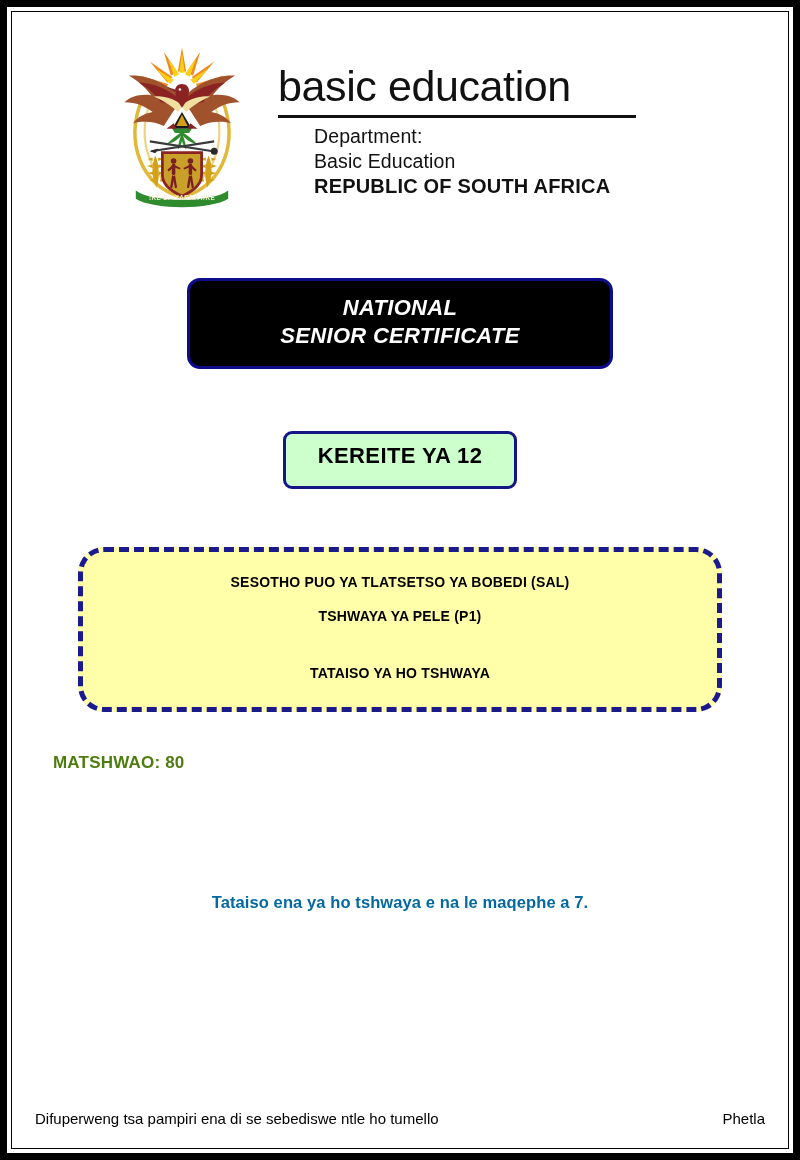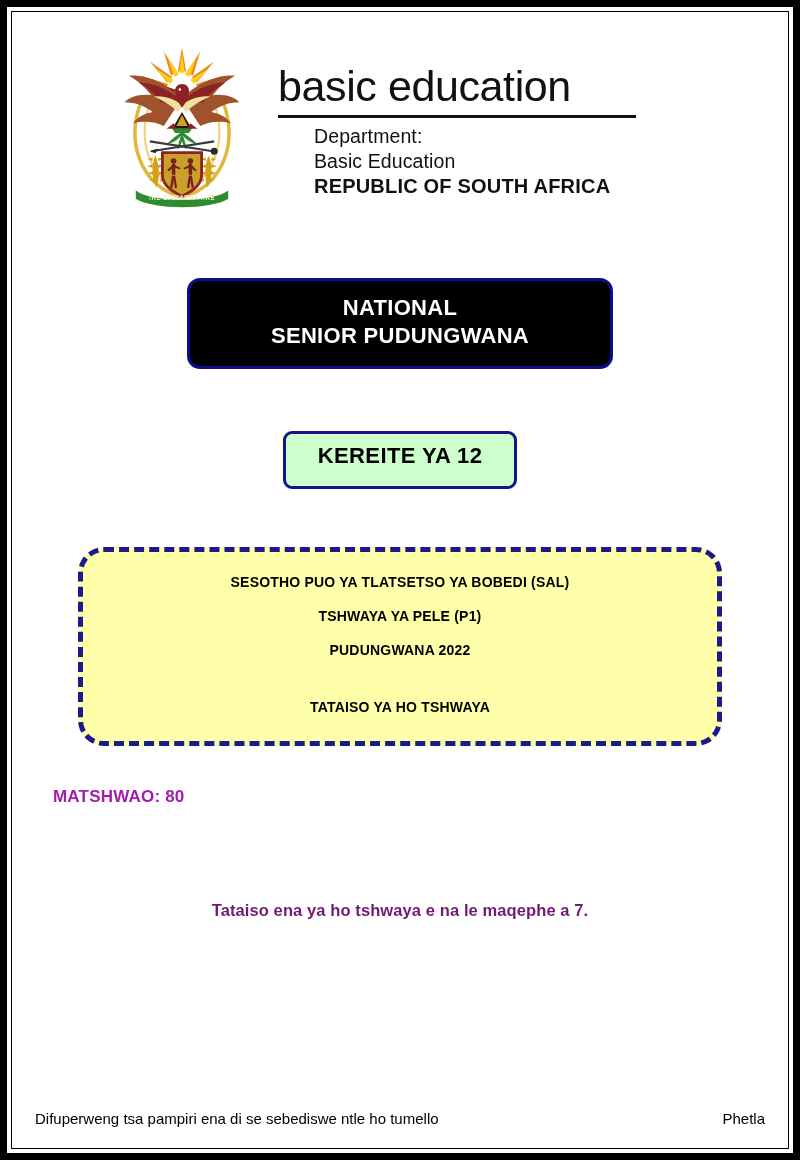--- a/index.html
+++ b/index.html
@@ -89,20 +89,21 @@
     justify-content: center;
     margin-top: 68px;
   }
   .nsc-box {
     width: 420px;
     background: #000000;
     border: 3px solid #0d0d8c;
     border-radius: 13px;
     padding: 13px 0 16px 0;
     text-align: center;
+    font-style: italic;
   }
   .nsc-line {
     color: #ffffff;
     font-weight: 700;
     font-size: 22px;
     line-height: 1.28;
     letter-spacing: 0.3px;
   }
 
   
@@ -146,31 +147,31 @@
     letter-spacing: 0.2px;
     margin: 0 0 18px 0;
   }
   .subject-line:last-child { margin-bottom: 2px; margin-top: 41px; }
 
   
   .marks {
     margin: 41px 0 0 36px;
     font-weight: 700;
     font-size: 17px;
-    color: #a21caf;
+    color: #4d7c0f;
     letter-spacing: 0.2px;
   }
 
   
   .note {
-    margin-top: 94px;
+    margin-top: 120px;
     text-align: center;
     font-weight: 700;
     font-size: 16.5px;
-    color: #701a75;
+    color: #0369a1;
     letter-spacing: 0.1px;
   }
 
   
   .footer {
     position: absolute;
     left: 18px;
     right: 18px;
     bottom: 16px;
     display: flex;
@@ -294,35 +295,34 @@
         <div class="brand-rule"></div>
         <div class="brand-line">Department:</div>
         <div class="brand-line">Basic Education</div>
         <div class="brand-line strong">REPUBLIC OF SOUTH AFRICA</div>
       </div>
     </div>
 
     <div class="nsc-wrap">
       <div class="nsc-box">
         <div class="nsc-line">NATIONAL</div>
-        <div class="nsc-line">SENIOR PUDUNGWANA</div>
+        <div class="nsc-line">SENIOR CERTIFICATE</div>
       </div>
     </div>
 
     <div class="grade-wrap">
       <div class="grade-box">
         <div class="grade-text">KEREITE YA 12</div>
       </div>
     </div>
 
     <div class="subject-wrap">
       <div class="subject-box">
         <p class="subject-line">SESOTHO PUO YA TLATSETSO YA BOBEDI (SAL)</p>
         <p class="subject-line">TSHWAYA YA PELE (P1)</p>
-        <p class="subject-line">PUDUNGWANA 2022</p>
         <p class="subject-line">TATAISO YA HO TSHWAYA</p>
       </div>
     </div>
 
     <div class="marks">MATSHWAO: 80</div>
 
     <div class="note">Tataiso ena ya ho tshwaya e na le maqephe a 7.</div>
 
     <div class="footer">
       <span>Difuperweng tsa pampiri ena di se sebediswe ntle ho tumello</span>

